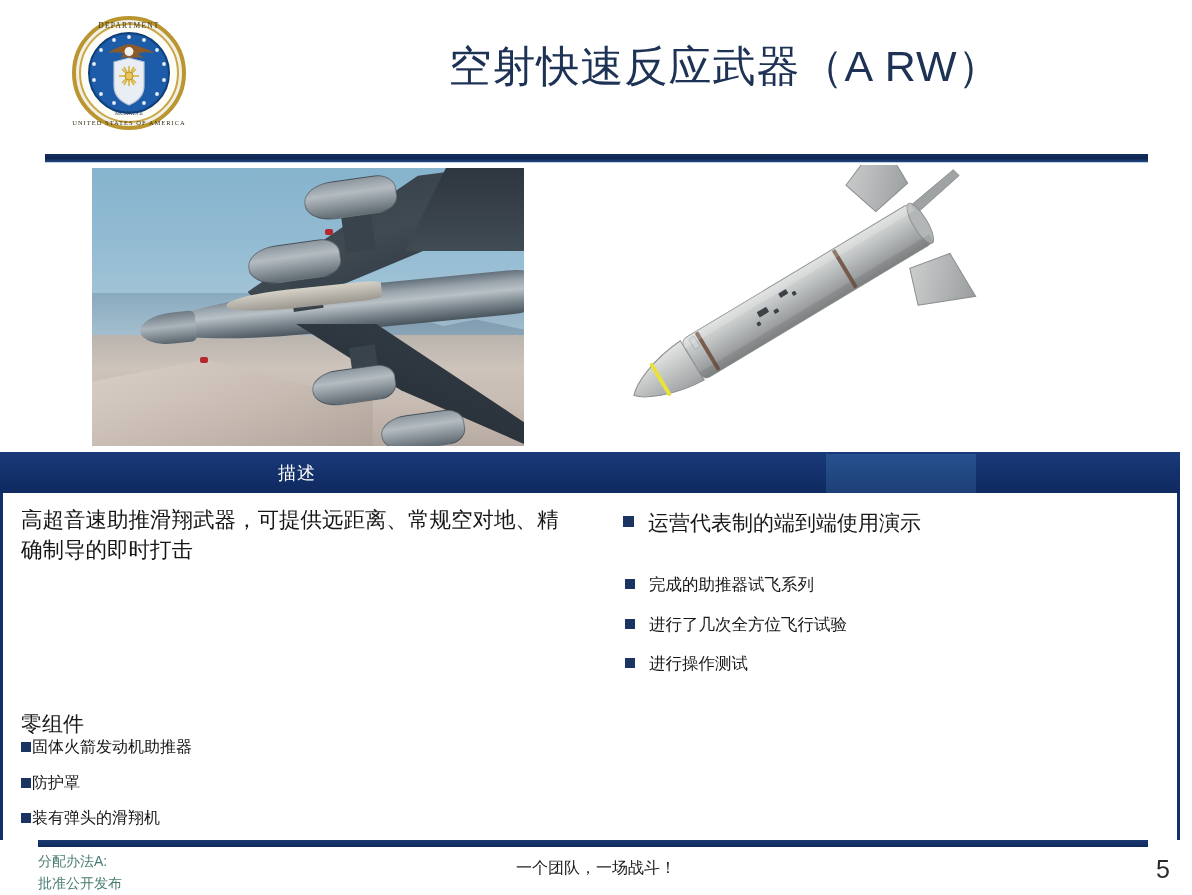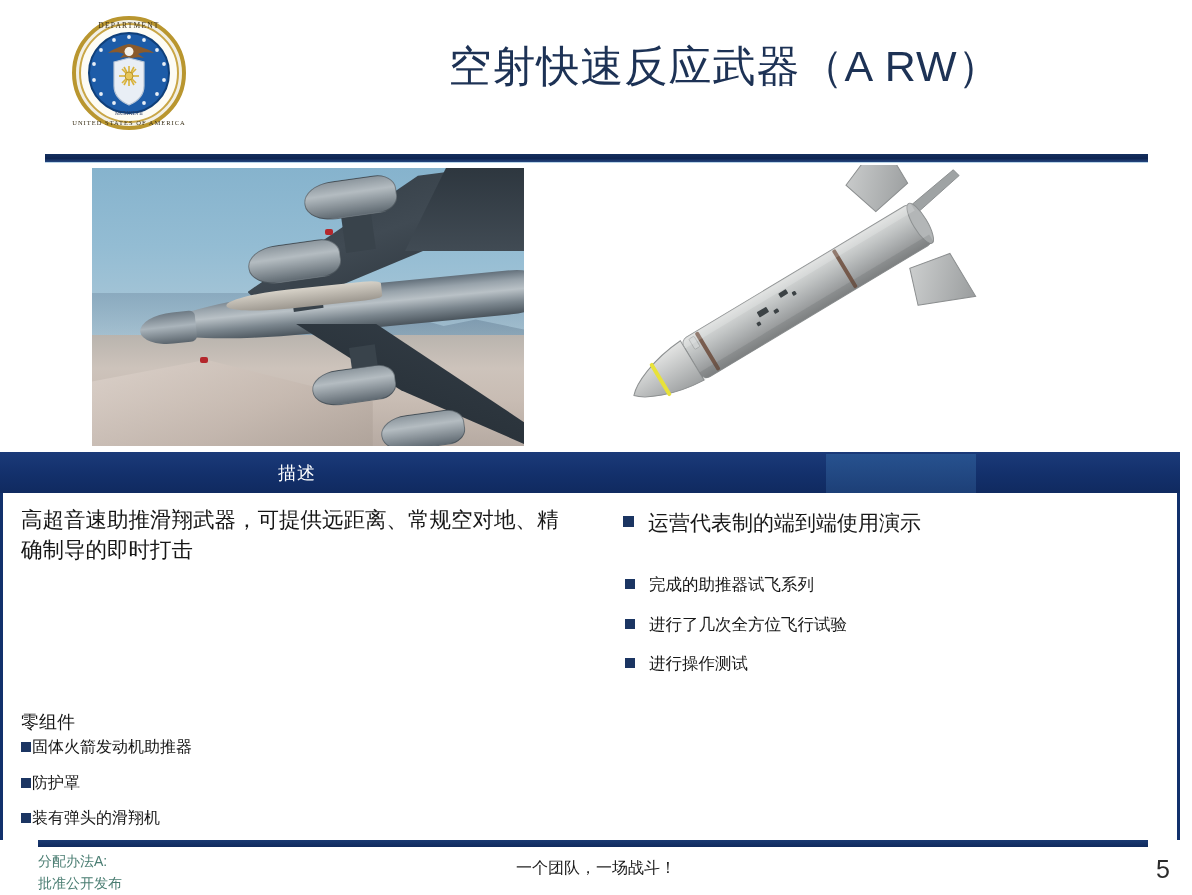--- a/index.html
+++ b/index.html
@@ -107,21 +107,21 @@
   #left-col{position:absolute;left:3px;top:493px;width:634px;height:347px;background:#fff;}
   #right-col{position:absolute;left:597px;top:493px;width:580px;height:347px;background:#fff;}
 
   .desc-p{
     position:absolute;left:18px;width:552px;font-size:21.5px;line-height:1.38;
     color:#171717;
   }
   #desc-p1{top:13px;}
   #desc-p2{top:95px;}
 
-  #comp-title{position:absolute;left:18px;top:217px;font-size:18px;color:#171717;}
+  #comp-title{position:absolute;left:18px;top:217px;font-size:21px;color:#171717;}
   #comp-list{position:absolute;left:18px;top:243px;width:420px;margin:0;padding:0;list-style:none;}
   #comp-list li{display:flex;align-items:flex-start;gap:1px;font-size:16px;line-height:1.35;margin-bottom:14px;color:#171717;}
   .sq{flex:0 0 auto;width:10px;height:10px;background:#1b3562;margin-top:6px;}
 
   #mile-list{position:absolute;left:18px;top:8px;width:520px;margin:8px;padding:0;list-style:none;}
   #mile-list li{display:flex;align-items:flex-start;gap:14px;color:#171717;}
   #mile-list li.big{font-size:21px;line-height:1.3;margin-bottom:38px;}
   #mile-list li.big .sq{width:11px;height:11px;margin-top:7px;margin-left:0;}
   #mile-list li.small{font-size:16.5px;line-height:1.3;margin-bottom:18px;margin-left:2px;}
   #mile-list li.small .sq{width:10px;height:10px;margin-top:5px;}

